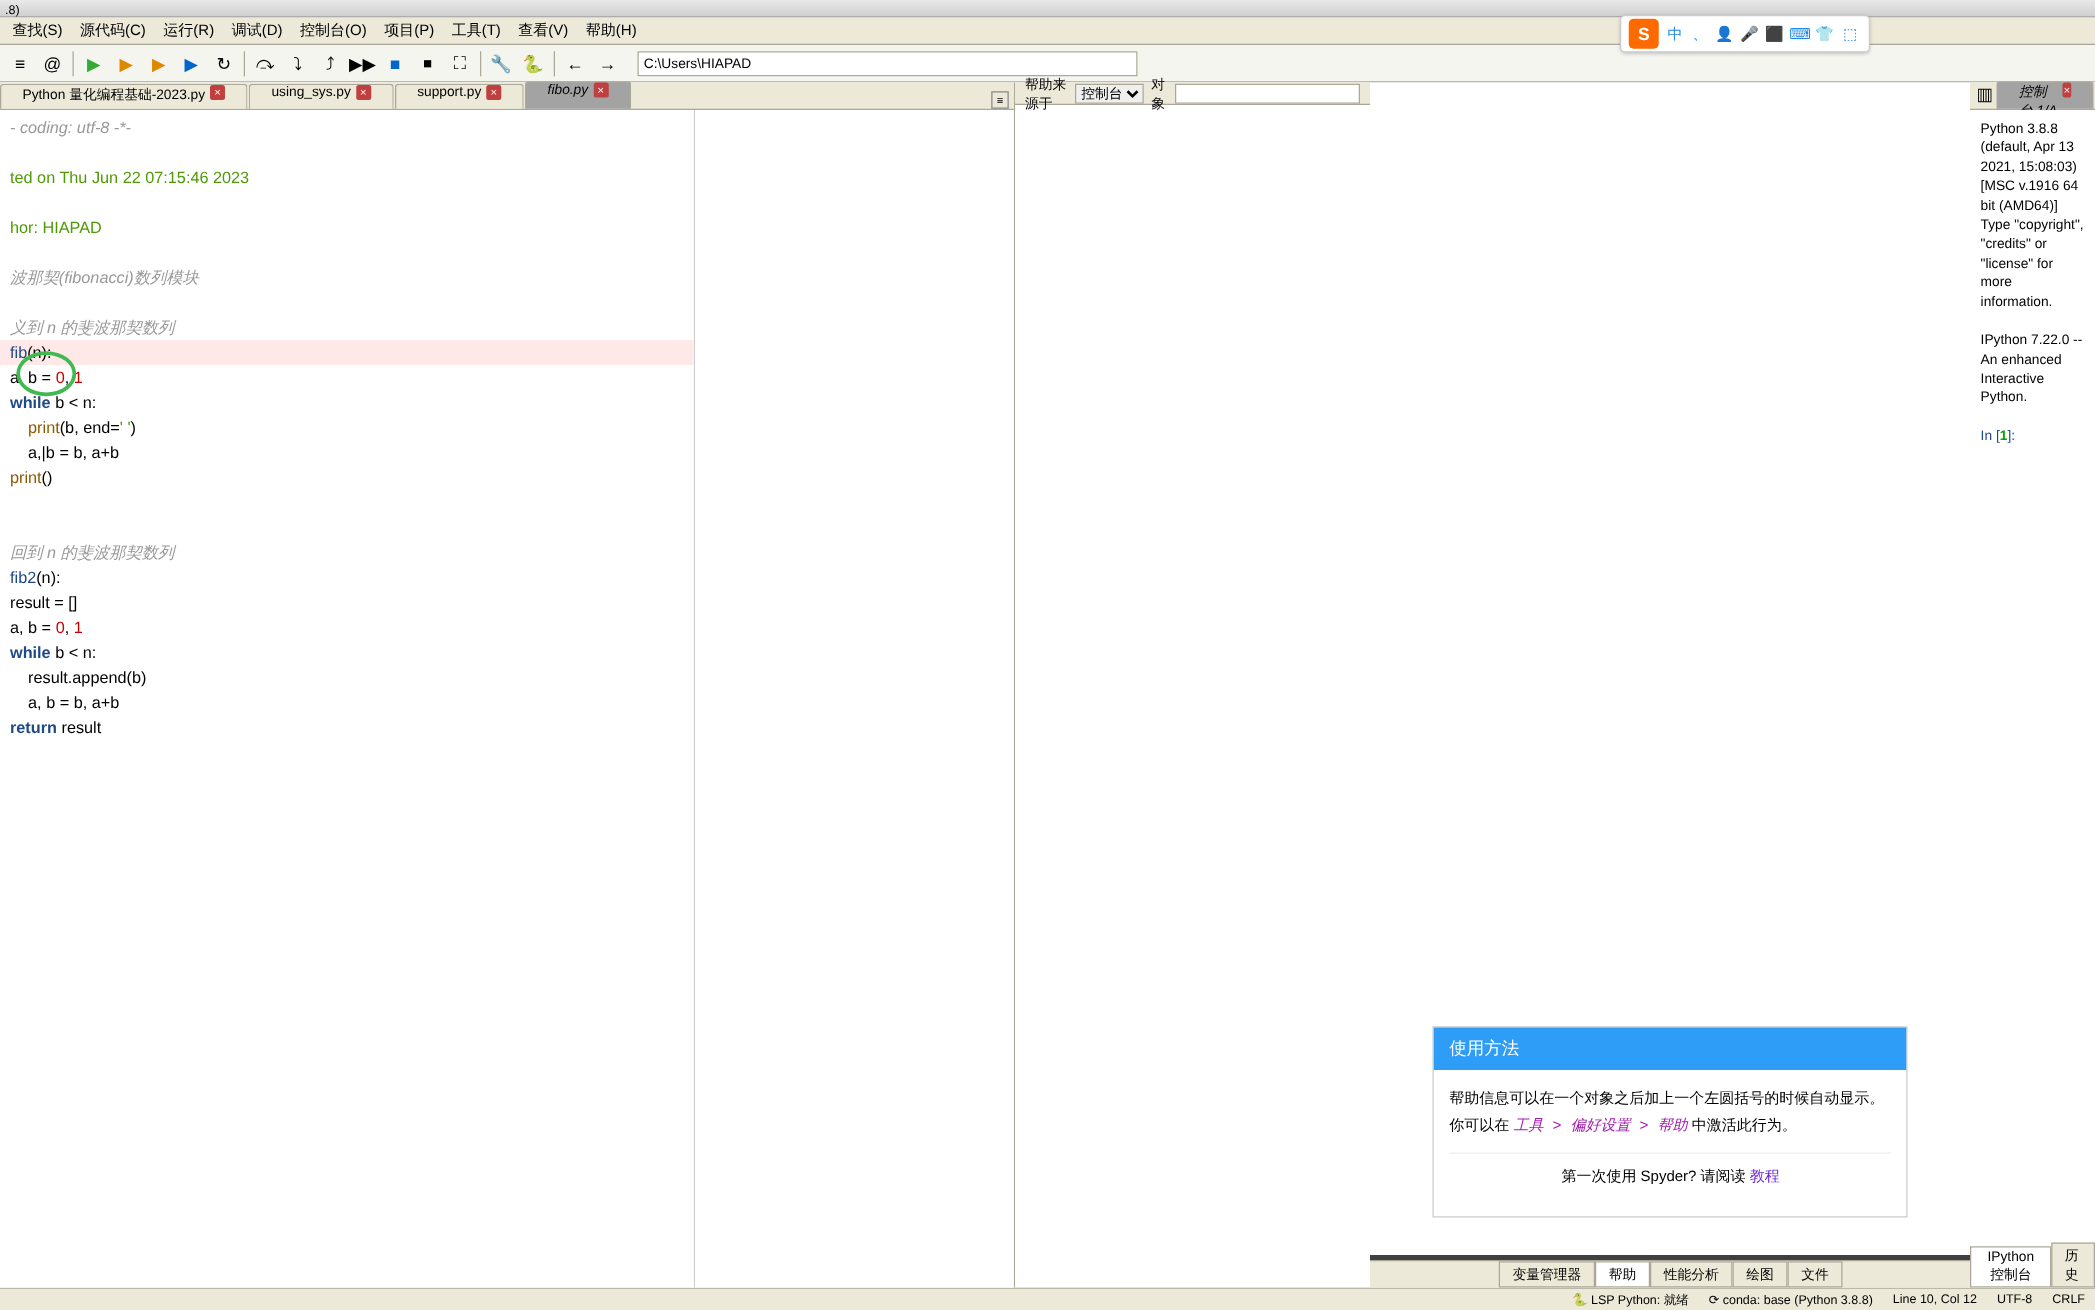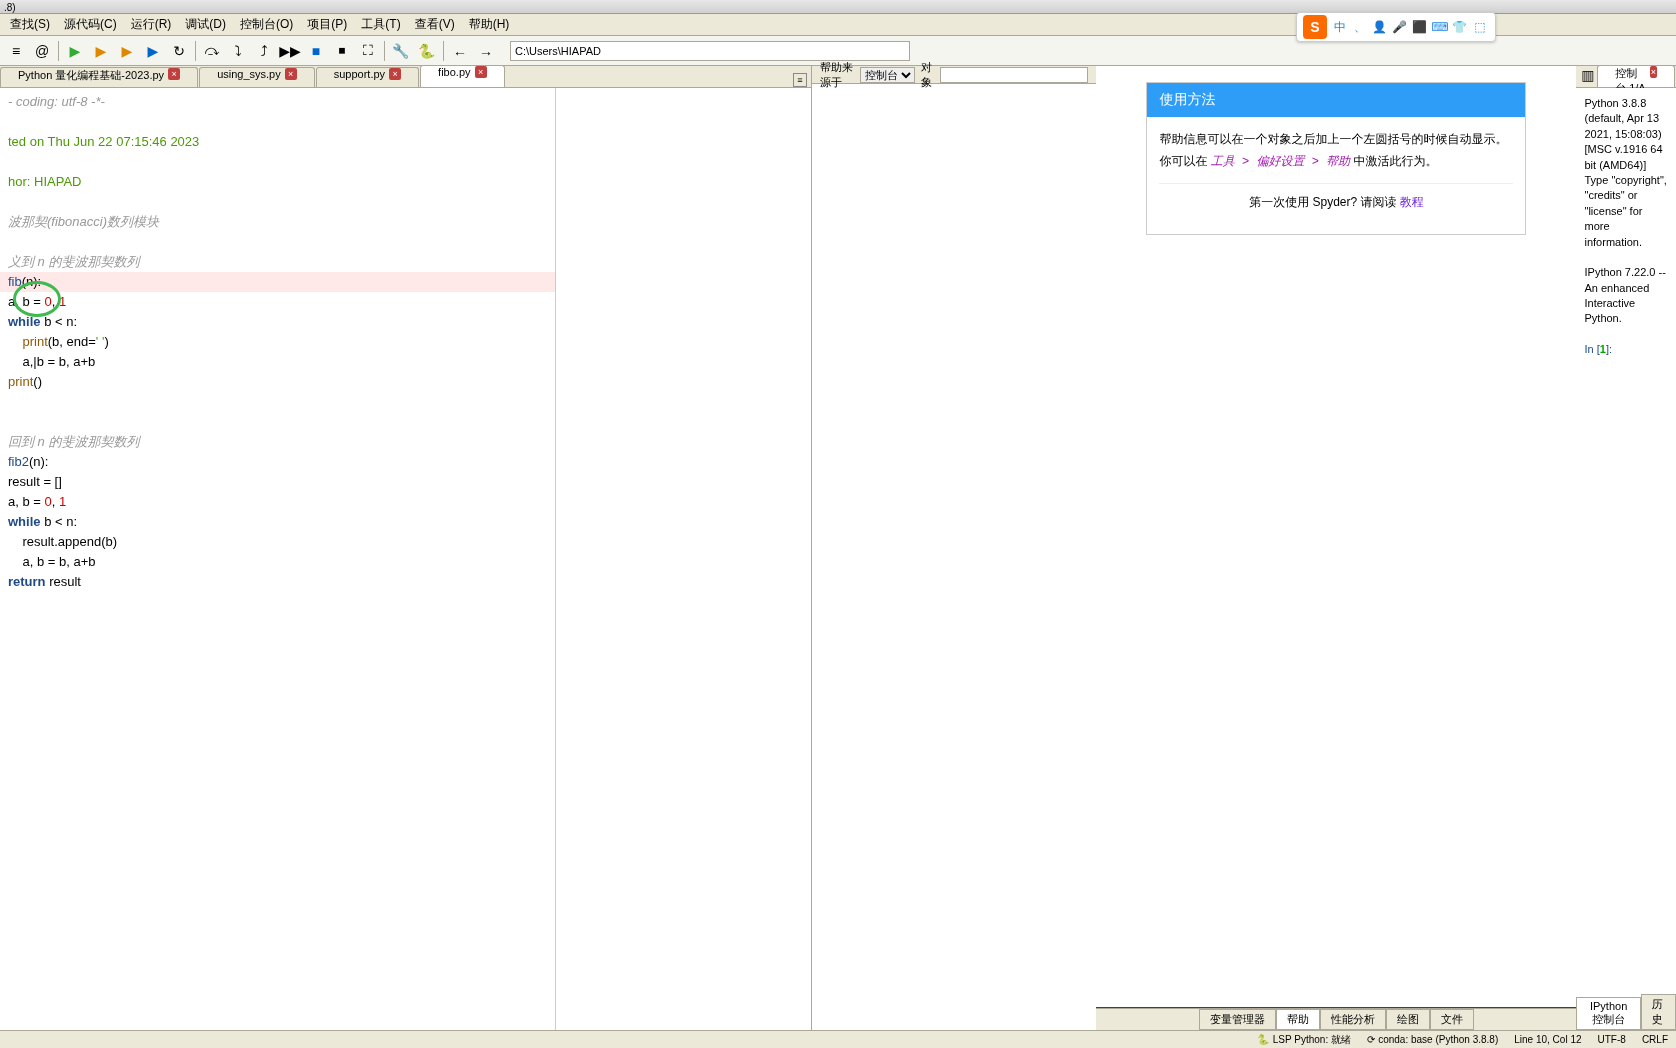--- a/index.html
+++ b/index.html
@@ -14,21 +14,21 @@
 .tool-btn { width: 24px; height: 24px; display: flex; align-items: center; justify-content: center; border-radius: 2px; cursor: pointer; font-size: 14px; }
 .tool-sep { width: 1px; height: 20px; background: #aca899; margin: 0 2px; }
 .path-input { flex: 1; max-width: 400px; height: 20px; border: 1px solid #aca899; padding: 0 4px; font-size: 11px; background: #fff; margin-left: 10px; }
 
 .main { display: flex; height: calc(100vh - 14px - 22px - 30px - 18px); }
 
 .left-panel { width: 812px; display: flex; flex-direction: column; border-right: 1px solid #aca899; background: #fff; }
 .file-tab-bar { height: 18px; background: #ece9d8; display: flex; align-items: flex-end; font-size: 11px; padding-left: 2px; }
 .editor-tabs { height: 22px; background: #ece9d8; display: flex; align-items: flex-end; border-bottom: 1px solid #aca899; }
 .tab { display: flex; align-items: flex-start; height: 20px; padding: 0 17px; border: 1px solid #aca899; border-bottom: none; background: #ece9d8; margin-right: 1px; font-size: 11px; gap: 4px; border-radius: 3px 3px 0 0; }
-.tab.active { background: #ffffff; height: 22px; }
+.tab.active { background: #a3a3a3; height: 22px; font-style: italic; }
 .tab-close { width: 12px; height: 12px; background: #c04040; color: #fff; display: flex; align-items: center; justify-content: center; font-size: 9px; border-radius: 2px; cursor: pointer; }
 .editor-split { flex: 1; display: flex; }
 .editor-area { width: 555px; background: #fff; font-family: "Consolas", monospace; font-size: 13px; padding: 4px 0 4px 0; overflow: hidden; position: relative; }
 .editor-right { flex: 1; border-left: 1px solid #ccc; background: #fff; }
 
 .code-line { padding: 0 8px; line-height: 20px; white-space: pre; }
 .hl-line { background: #ffe8e8; }
 .cm-comment { color: #999; font-style: italic; }
 .cm-string { color: #4e9a06; }
 .cm-keyword { color: #204a87; font-weight: bold; }
@@ -36,21 +36,21 @@
 .cm-builtin { color: #8f5902; }
 .cm-number { color: #c00; }
 
 .highlight-circle { position: absolute; border: 3px solid #3fb950; border-radius: 50%; width: 48px; height: 36px; pointer-events: none; }
 
 .right-panel { flex: 1; display: flex; flex-direction: row; background: #fff; }
 .help-header { height: 18px; background: #ece9d8; border-bottom: 1px solid #aca899; display: flex; align-items: center; padding: 0 8px; gap: 6px; font-size: 11px; }
 .help-header select { font-size: 11px; height: 16px; border: 1px solid #aca899; }
 .help-header input { font-size: 11px; height: 16px; border: 1px solid #aca899; padding: 0 2px; flex: 1; max-width: 200px; }
 
-.help-body { flex: 1; padding: 16px 50px; display: flex; align-items: flex-start; justify-content: center; border-bottom: 1px solid #404040; overflow: auto; }
+.help-body { flex: 1; padding: 30px 50px; display: flex; align-items: flex-end; justify-content: center; border-bottom: 4px solid #404040; overflow: auto; }
 .help-card { width: 380px; border: 1px solid #ccc; background: #fff; }
 .help-card-title { background: #2e9df7; color: #fff; padding: 8px 12px; font-size: 14px; }
 .help-card-body { padding: 12px; font-size: 12px; line-height: 1.8; }
 .help-card-body p { margin-bottom: 10px; }
 .help-card-body em { font-style: italic; color: #a21caf; font-family: Liberation Mono, monospace; }
 .help-tutorial { text-align: center; padding: 8px 0; border-top: 1px solid #eee; }
 .help-tutorial a { color: #6d28d9; text-decoration: none; }
 
 .bottom-tabs { height: 22px; background: #ece9d8; display: flex; align-items: flex-end; justify-content: center; border-top: 1px solid #aca899; gap: 0; }
 .btab { padding: 2px 10px; border: 1px solid #aca899; background: #ece9d8; font-size: 11px; cursor: pointer; }

